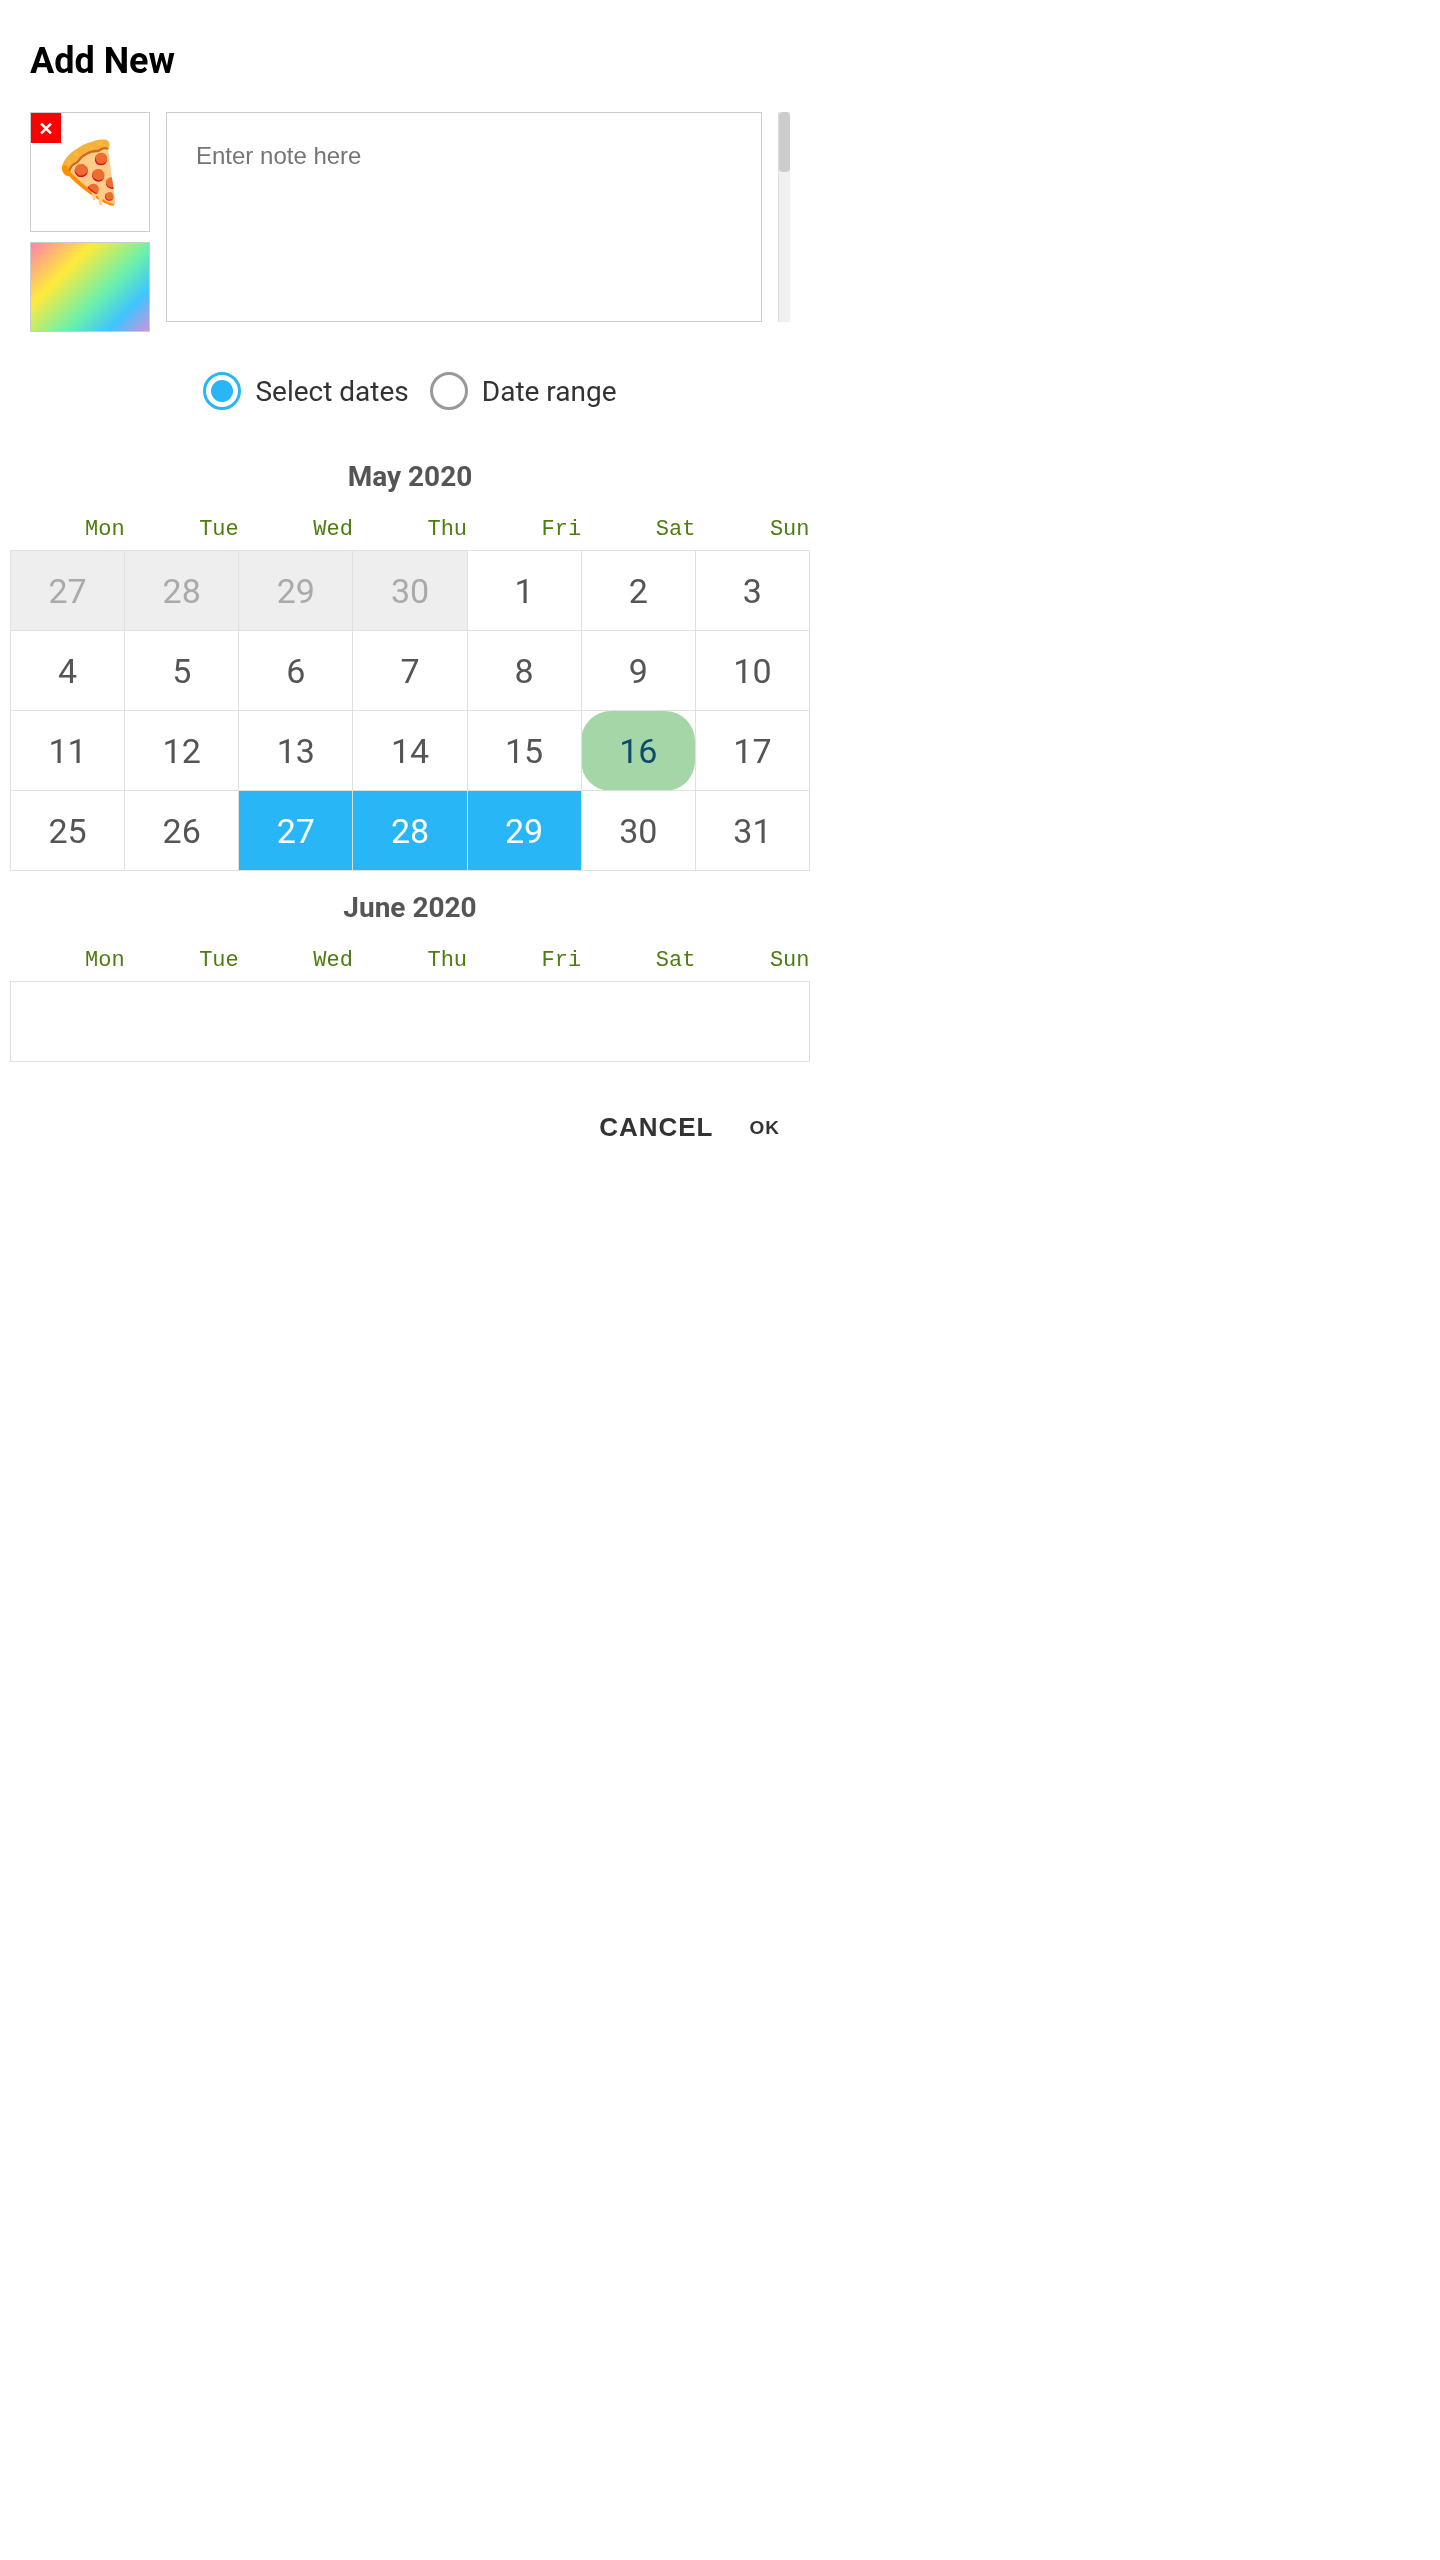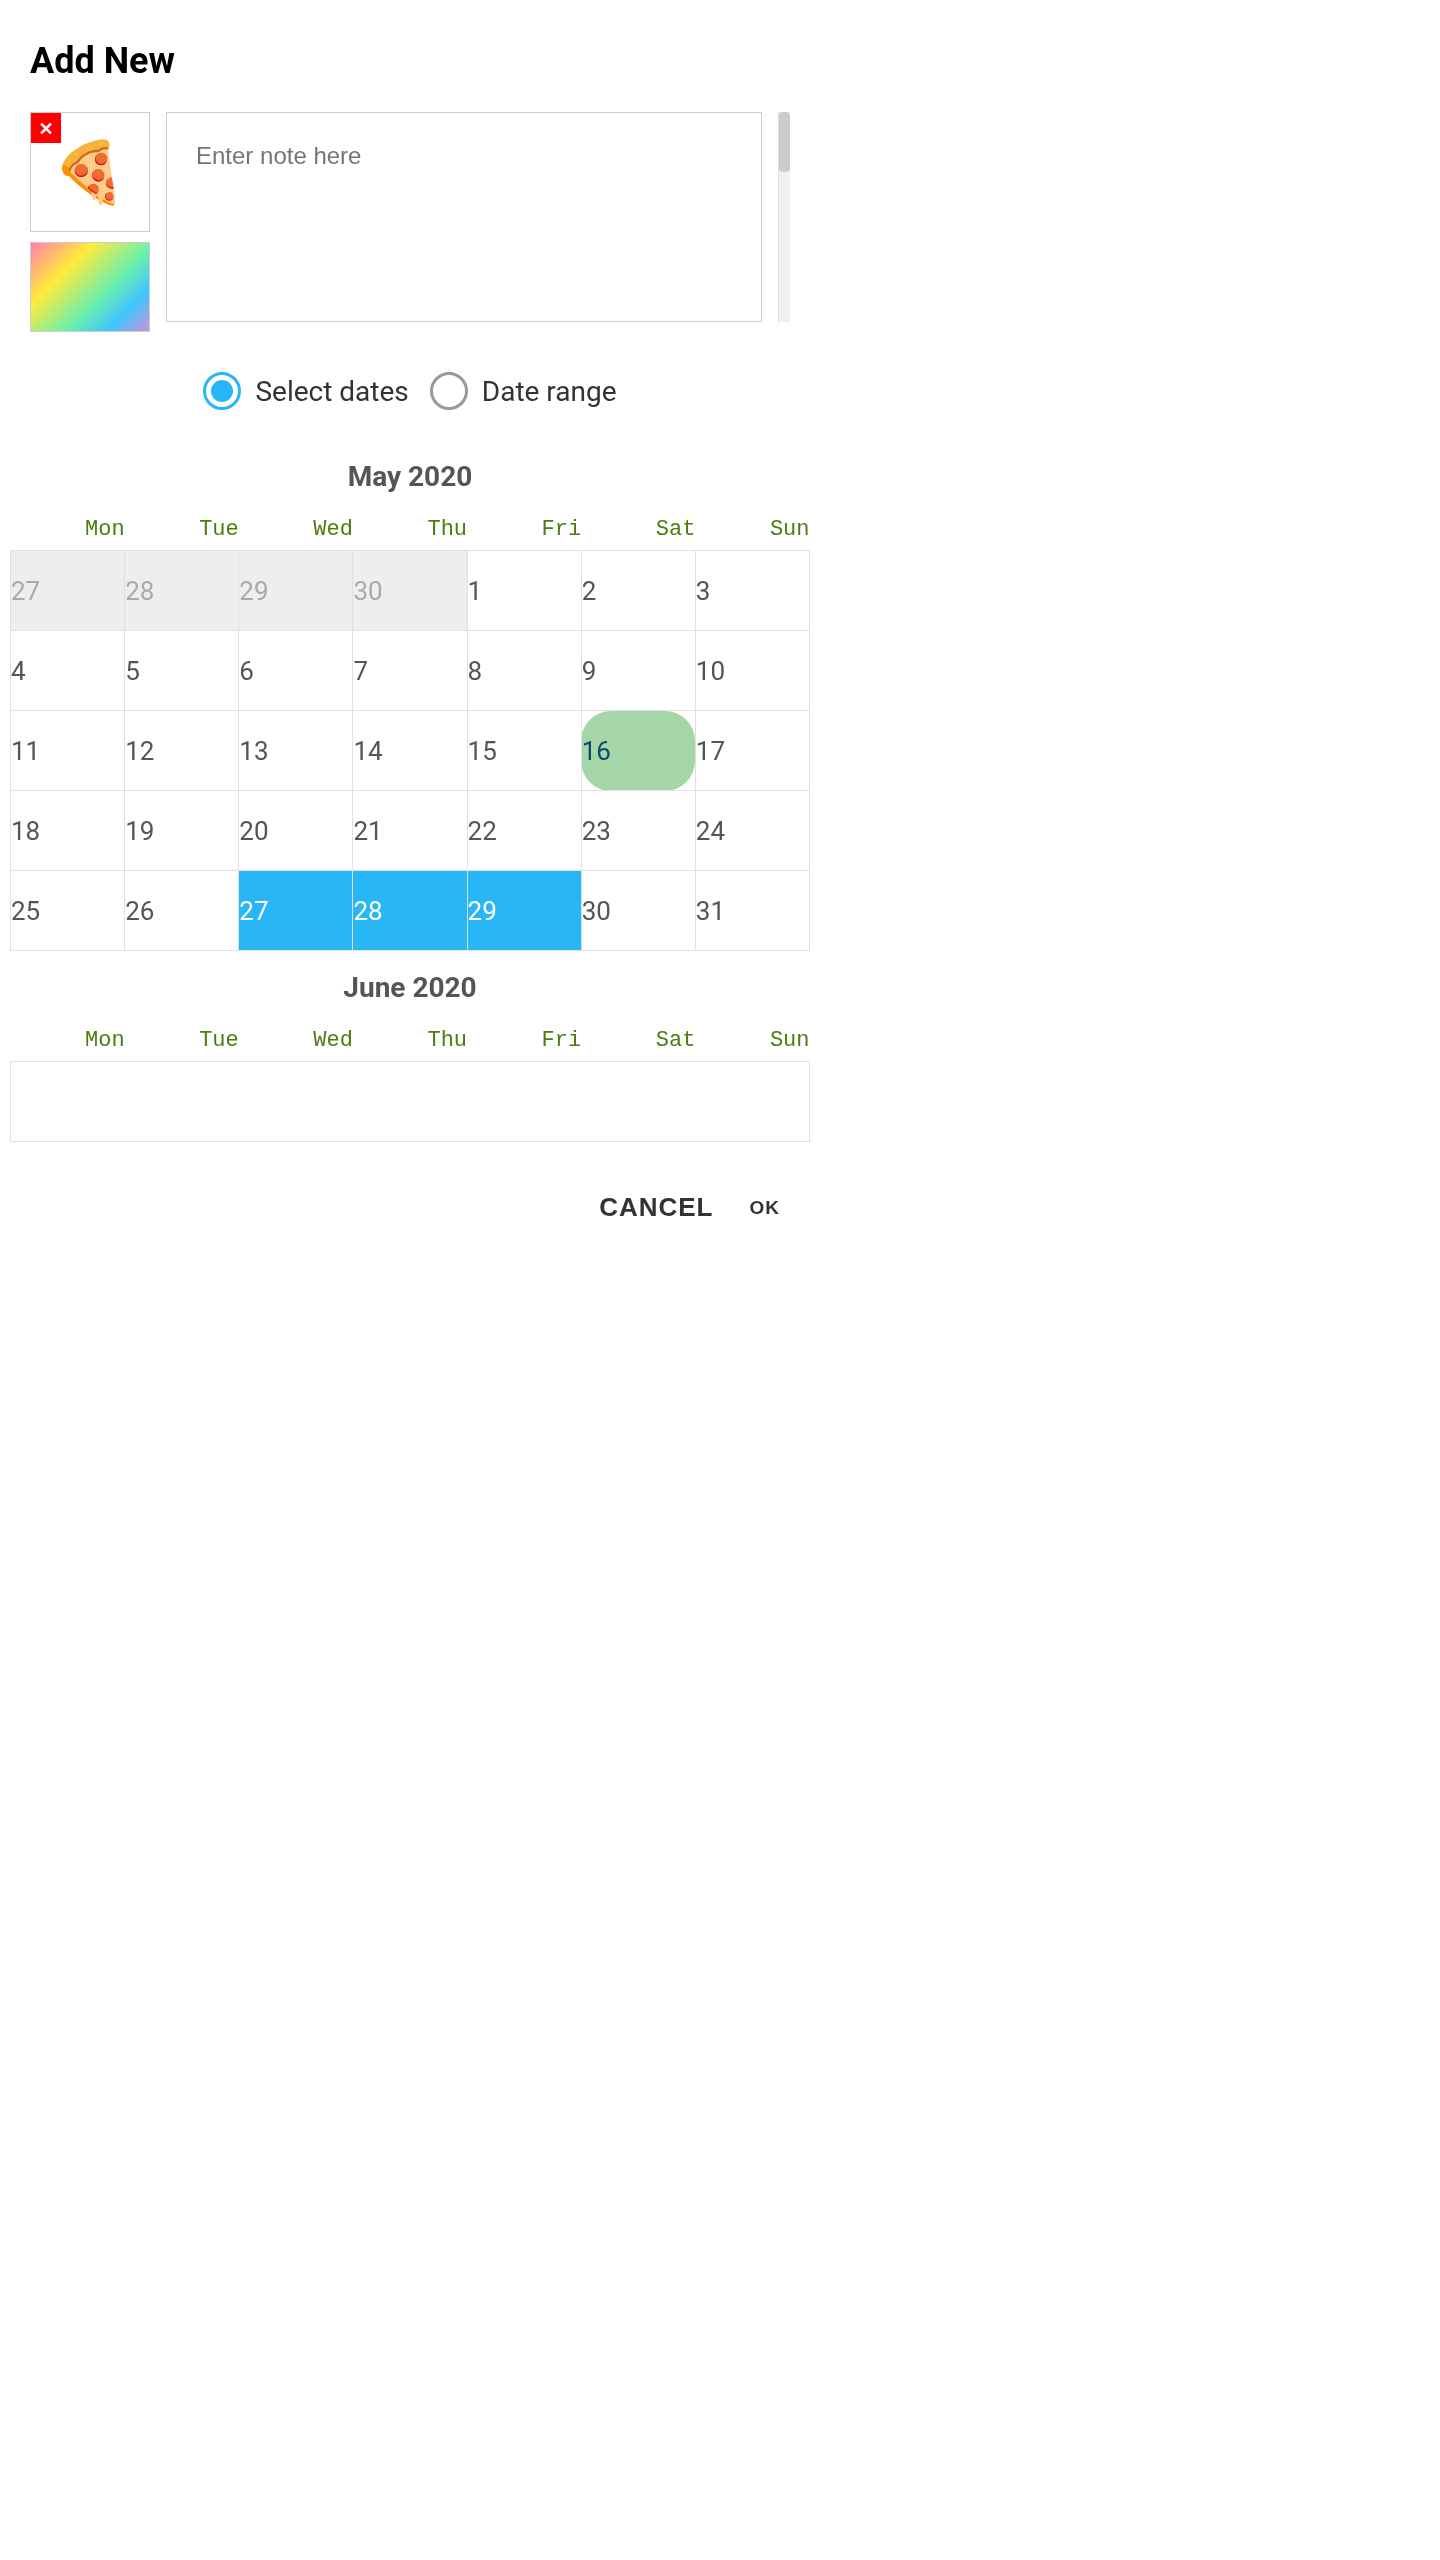--- a/index.html
+++ b/index.html
@@ -163,23 +163,23 @@
       font-size: 22px;
       color: #4d7c0f;
       font-weight: normal;
       padding: 8px 0;
       text-align: right;
       width: calc(100%/7);
       font-family: Liberation Mono, monospace;
     }
 
     .calendar-grid td {
-      text-align: left;
+      text-align: center;
       padding: 0;
-      font-size: 26px;
+      font-size: 34px;
       color: #555;
       border: 1px solid #e0e0e0;
       height: 80px;
       vertical-align: middle;
       cursor: pointer;
     }
 
     .calendar-grid td.prev-month {
       background: #eeeeee;
       color: #aaa;
@@ -299,29 +299,20 @@
         <tr>
           <td class="normal">11</td>
           <td class="normal">12</td>
           <td class="normal">13</td>
           <td class="normal">14</td>
           <td class="normal">15</td>
           <td class="selected-green">16</td>
           <td class="normal">17</td>
         </tr>
         <tr>
-          <td class="normal">18</td>
-          <td class="normal">19</td>
-          <td class="normal">20</td>
-          <td class="normal">21</td>
-          <td class="normal">22</td>
-          <td class="normal">23</td>
-          <td class="normal">24</td>
-        </tr>
-        <tr>
           <td class="normal">25</td>
           <td class="normal">26</td>
           <td class="selected-blue">27</td>
           <td class="selected-blue">28</td>
           <td class="selected-blue">29</td>
           <td class="normal">30</td>
           <td class="normal">31</td>
         </tr>
       </tbody>
   </table>

